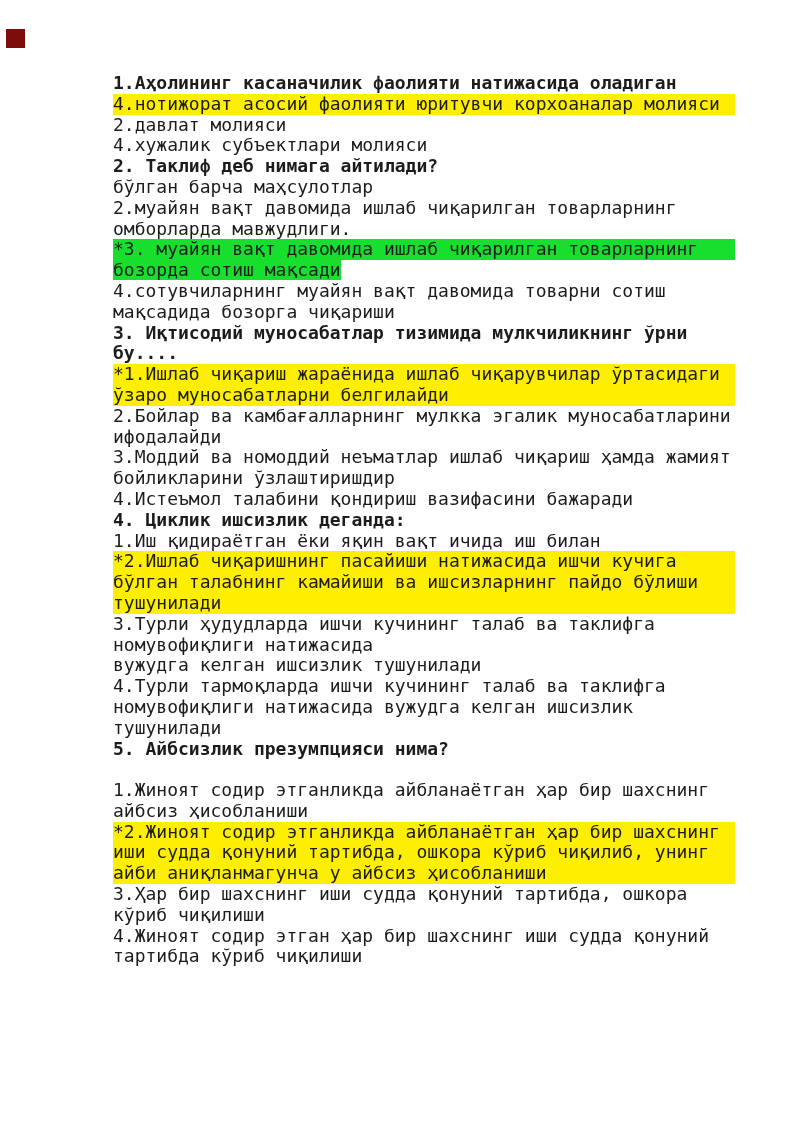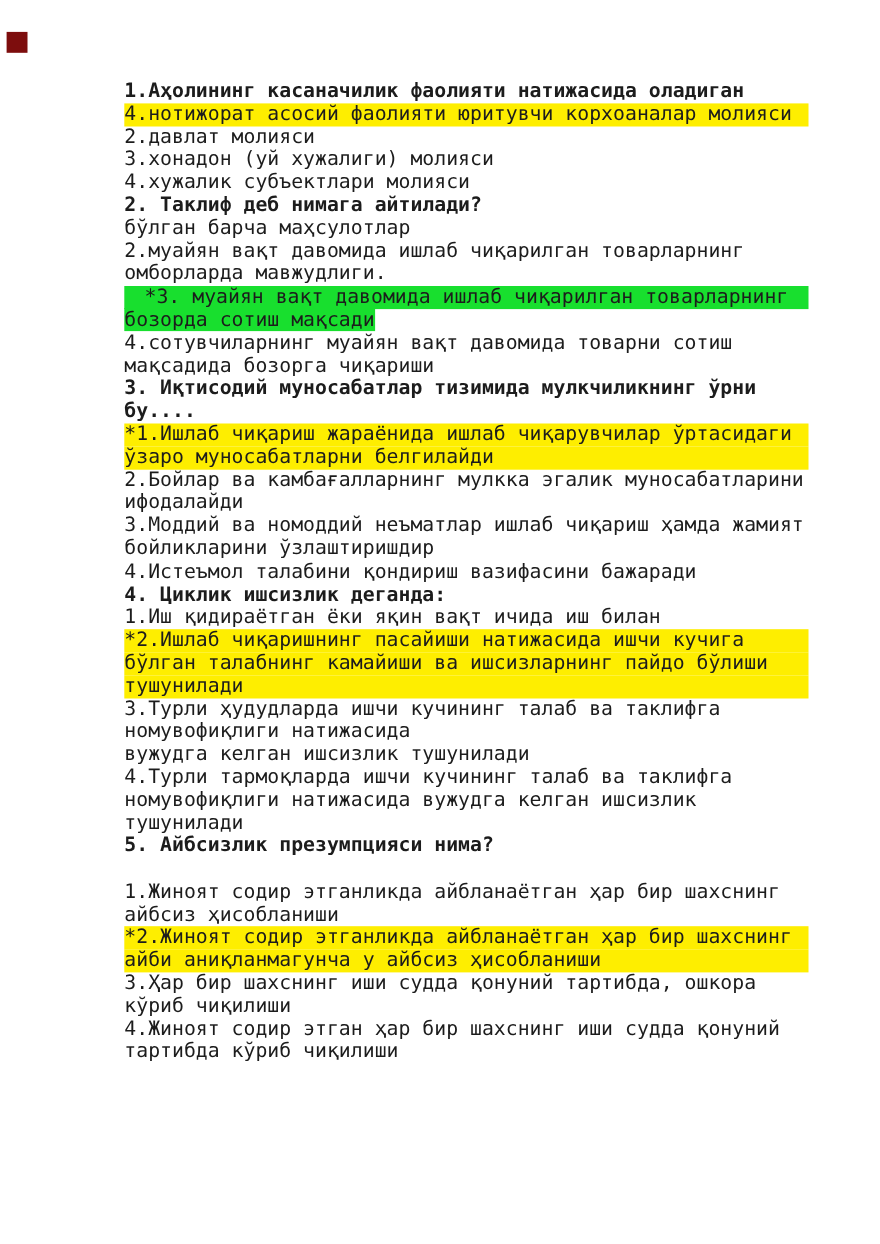--- a/index.html
+++ b/index.html
@@ -21,42 +21,41 @@
     font-family: "DejaVu Sans Mono", "Liberation Mono", monospace;
     font-size: 18px;
     line-height: 20.8px;
     height: 20.8px;
     white-space: pre;
     color: var(--text, #1c1c1c);
   }
   .line.bold { font-weight: bold; }
   .line.blank { height: 20.8px; }
   .line.hl-yellow-full { background: var(--yellow, #feee00); }
-  .line.hl-green-full  { background: var(--green, #18df2e); text-align: center; }
+  .line.hl-green-full  { background: var(--green, #18df2e); }
   span.hl-green  { background: var(--green, #18df2e); }
   .corner-marker {
     position: absolute;
     left: 6px;
     width: 19px;
     height: 19px;
     background: var(--marker, #7d0d0d);
   }
   .corner-marker.top { top: 29px; }
   .corner-marker.bottom { top: 1088px; }
 </style>
 </head>
 <body>
 
 <div class="page">
   <div class="corner-marker top"></div>
   <div class="content" id="content">
       <div class="line bold">1.Аҳолининг касаначилик фаолияти натижасида оладиган</div>
       <div class="line hl-yellow-full">4.нотижорат асосий фаолияти юритувчи корхоаналар молияси</div>
       <div class="line">2.давлат молияси</div>
-      <div class="line">3.хонадон (уй хужалиги) молияси</div>
       <div class="line">4.хужалик субъектлари молияси</div>
       <div class="line bold">2. Таклиф деб нимага айтилади?</div>
       <div class="line">бўлган барча маҳсулотлар</div>
       <div class="line">2.муайян вақт давомида ишлаб чиқарилган товарларнинг</div>
       <div class="line">омборларда мавжудлиги.</div>
       <div class="line hl-green-full">*3. муайян вақт давомида ишлаб чиқарилган товарларнинг</div>
       <div class="line"><span class="hl-green">бозорда сотиш мақсади</span></div>
       <div class="line">4.сотувчиларнинг муайян вақт давомида товарни сотиш</div>
       <div class="line">мақсадида бозорга чиқариши</div>
       <div class="line bold">3. Иқтисодий муносабатлар тизимида мулкчиликнинг ўрни</div>
@@ -77,20 +76,21 @@
       <div class="line">номувофиқлиги натижасида</div>
       <div class="line">вужудга келган ишсизлик тушунилади</div>
       <div class="line">4.Турли тармоқларда ишчи кучининг талаб ва таклифга</div>
       <div class="line">номувофиқлиги натижасида вужудга келган ишсизлик</div>
       <div class="line">тушунилади</div>
       <div class="line bold">5. Айбсизлик презумпцияси нима?</div>
       <div class="line blank"></div>
       <div class="line">1.Жиноят содир этганликда айбланаётган ҳар бир шахснинг</div>
       <div class="line">айбсиз ҳисобланиши</div>
       <div class="line hl-yellow-full">*2.Жиноят содир этганликда айбланаётган ҳар бир шахснинг</div>
+      <div class="line hl-yellow-full">иши судда қонуний тартибда, ошкора кўриб чиқилиб, унинг</div>
       <div class="line hl-yellow-full">айби аниқланмагунча у айбсиз ҳисобланиши</div>
       <div class="line">3.Ҳар бир шахснинг иши судда қонуний тартибда, ошкора</div>
       <div class="line">кўриб чиқилиши</div>
       <div class="line">4.Жиноят содир этган ҳар бир шахснинг иши судда қонуний</div>
       <div class="line">тартибда кўриб чиқилиши</div>
     </div>
   <div class="corner-marker bottom"></div>
 </div>
 
 </body></html>

